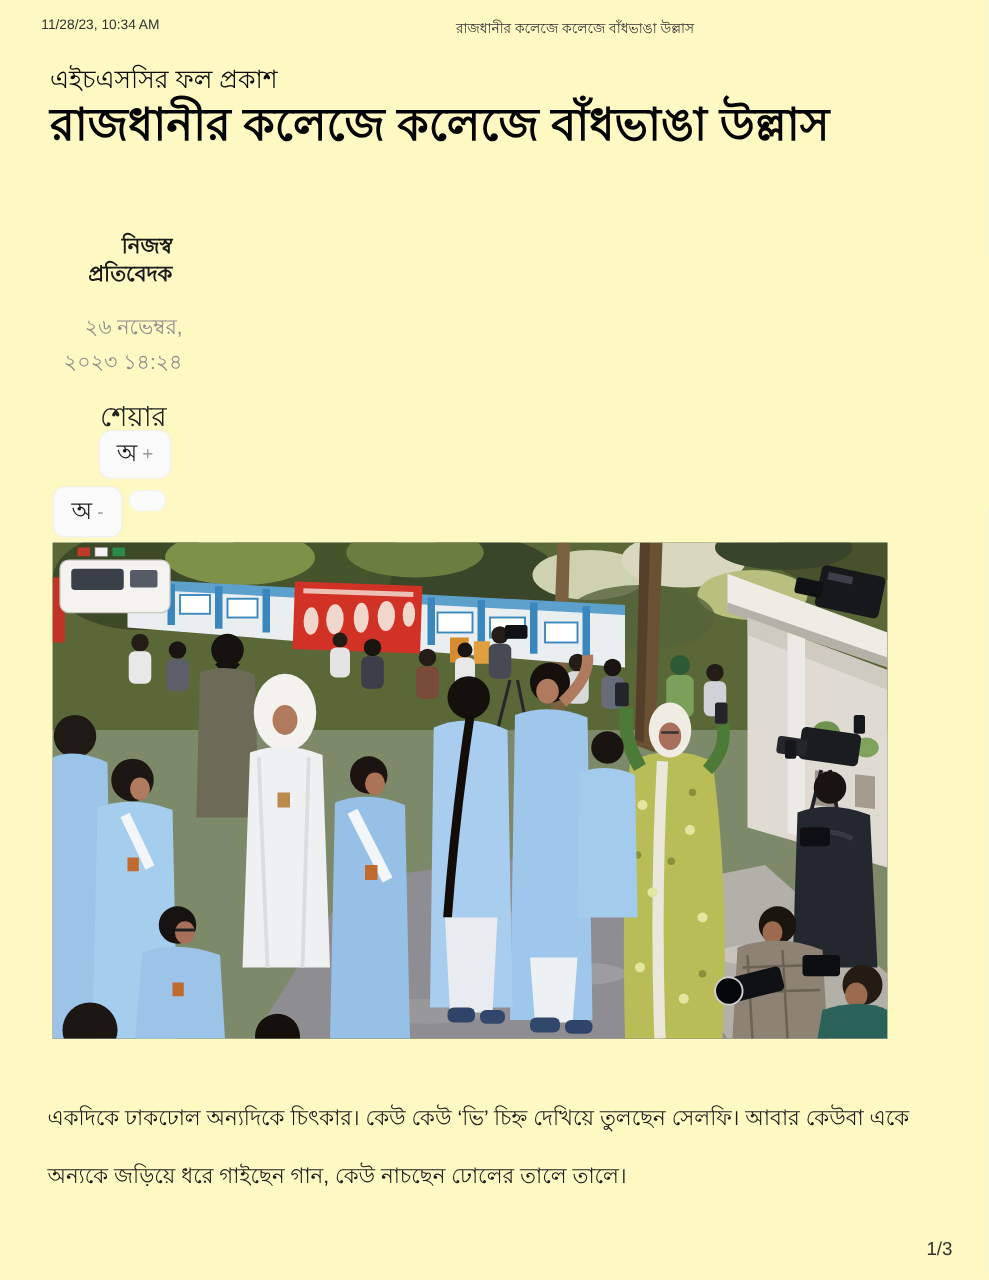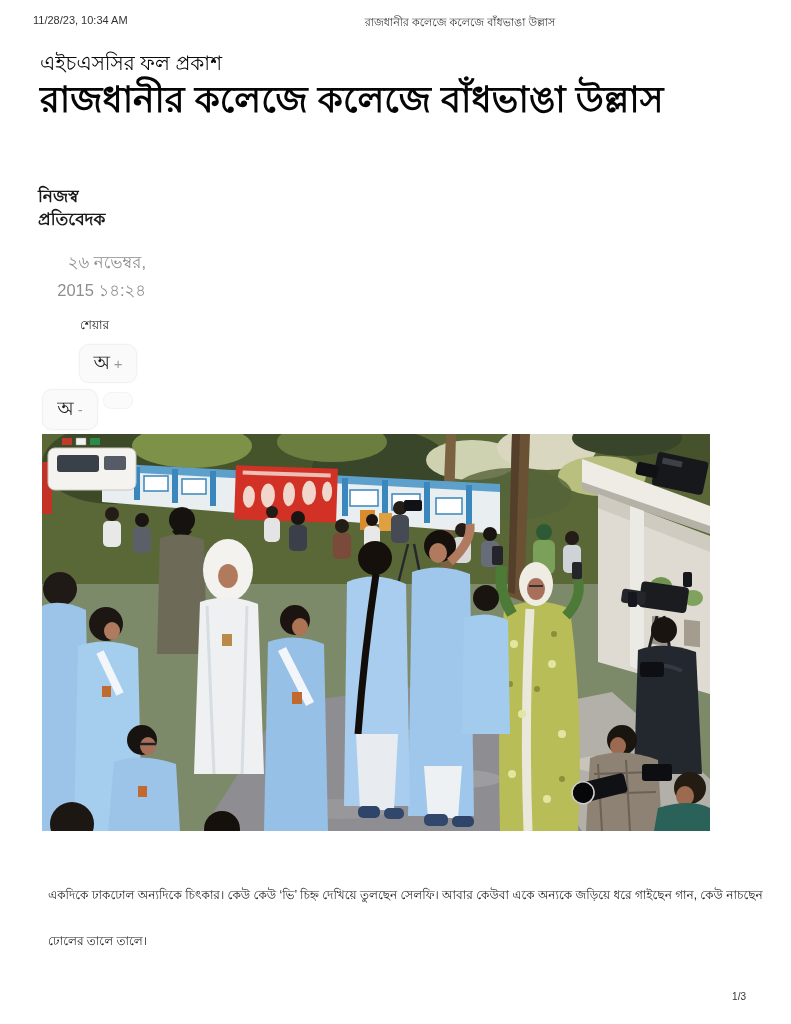--- a/index.html
+++ b/index.html
@@ -1,64 +1,64 @@
 <!DOCTYPE html>
 <html><head>
 <meta charset="utf-8">
 <style>
   html,body{margin:0;padding:0;background:#e9e9e9;}
   .page{
-    position:relative;width:791px;height:1024px;background:#ffffff;margin:0 auto;
+    position:relative;width:791px;height:1024px;background:#fef9c3;margin:0 auto;
     overflow:hidden;font-family:"Liberation Sans","DejaVu Sans",sans-serif;color:#111;
   }
   
   .print-header-date{position:absolute;left:33px;top:14px;font-size:11px;color:#333;}
   .print-header-title{position:absolute;left:280px;top:14px;width:360px;text-align:center;font-size:11px;color:#333;}
   .print-footer-url{position:absolute;left:33px;top:991px;font-size:11px;color:#333;}
-  .print-footer-page{position:absolute;right:45px;top:991px;font-size:10px;color:#333;margin-left:48px;}
+  .print-footer-page{position:absolute;right:29px;top:991px;font-size:15px;color:#333;margin-left:48px;}
   
   .kicker{position:absolute;left:40px;top:48px;font-size:20px;font-weight:normal;color:#0a0a0a;}
   .headline{position:absolute;left:40px;top:76px;width:720px;font-size:36px;font-weight:bold;line-height:1.35;color:#050505;}
-  .author{position:absolute;left:38px;top:186px;width:100px;text-align:left;font-size:17px;font-weight:bold;line-height:1.35;color:#1a1a1a;}
+  .author{position:absolute;left:38px;top:186px;width:100px;text-align:right;font-size:17px;font-weight:bold;line-height:1.35;color:#1a1a1a;}
   .pubdate{position:absolute;left:38px;top:248px;width:108px;text-align:right;font-size:16.5px;line-height:1.7;color:#8e8e8e;}
-  .share-label{position:absolute;left:80px;top:316px;font-size:12px;color:#222;}
+  .share-label{position:absolute;left:80px;top:316px;font-size:22px;color:#222;}
   .font-btn{
     position:absolute;display:flex;align-items:center;justify-content:center;gap:4px;
     background:#fafafa;border:1px solid #f1f1f1;border-radius:10px;cursor:pointer;
     box-shadow:0 0 0 1px rgba(0,0,0,0.01);
   }
   .font-btn .glyph{font-size:19px;color:#1c1c1c;}
   .font-btn .sign{font-size:15px;color:#9a9a9a;}
   .btn-inc{left:79px;top:344px;width:56px;height:37px;}
   .btn-dec{left:42px;top:389px;width:54px;height:39px;}
   .pill-placeholder{position:absolute;left:103px;top:392px;width:28px;height:15px;border-radius:8px;background:#fbfbfb;border:1px solid #f3f3f3;}
   .photo-wrap{position:absolute;left:42px;top:434px;width:668px;height:397px;overflow:hidden;background:#7d8a6a;}
   .photo-wrap svg{display:block;}
   .caption{position:absolute;left:38px;top:842px;width:720px;font-size:15.5px;color:#1e1e1e;}
-  .body-text{position:absolute;left:48px;top:872px;width:722px;font-size:12px;line-height:46px;color:#1c1c1c;}
+  .body-text{position:absolute;left:38px;top:872px;width:722px;font-size:17px;line-height:46px;color:#1c1c1c;}
 </style>
 </head>
 <body>
 
 <div class="page">
 
   <div class="print-header-date">11/28/23, 10:34 AM</div>
   <div class="print-header-title">রাজধানীর কলেজে কলেজে বাঁধভাঙা উল্লাস</div>
 
   <div class="kicker">এইচএসসির ফল প্রকাশ</div>
   <h1 class="headline" style="margin:0">রাজধানীর কলেজে কলেজে বাঁধভাঙা উল্লাস</h1>
 
   <div class="author">
     <div>নিজস্ব</div>
     <div>প্রতিবেদক</div>
   </div>
 
   <div class="pubdate">
     <div>২৬ নভেম্বর,</div>
-    <div>2015 ১৪:২৪</div>
+    <div>২০২৩ ১৪:২৪</div>
   </div>
 
   <div class="share-label">শেয়ার</div>
 
   <div class="font-btn btn-inc">
     <span class="glyph">অ</span>
     <span class="sign">+</span>
   </div>
   <div class="font-btn btn-dec">
     <span class="glyph">অ</span>

